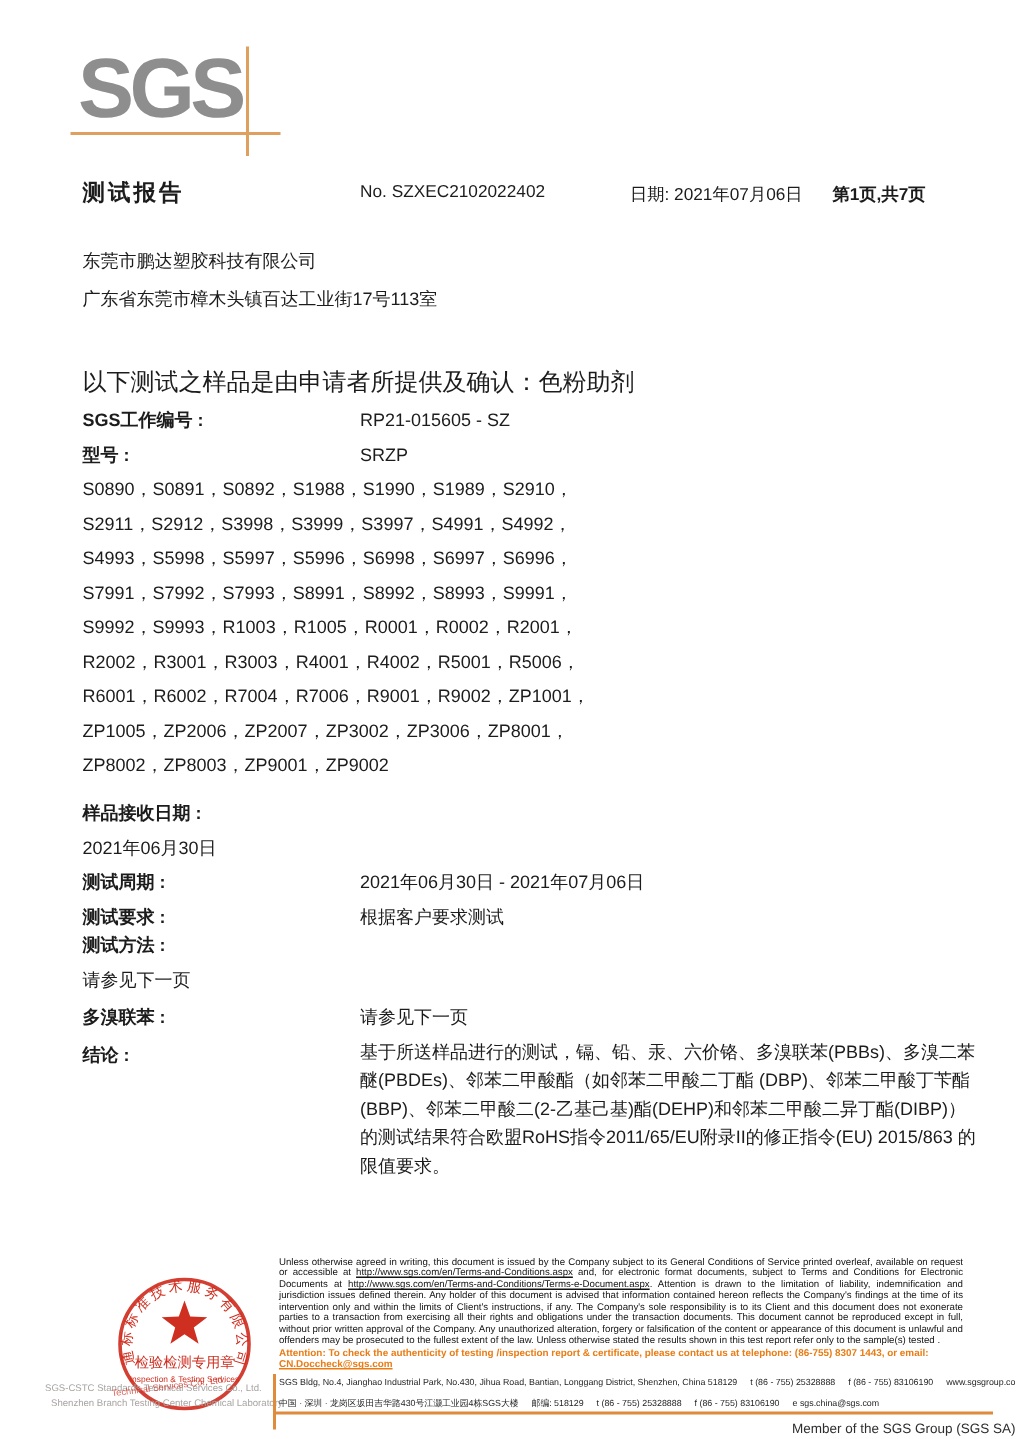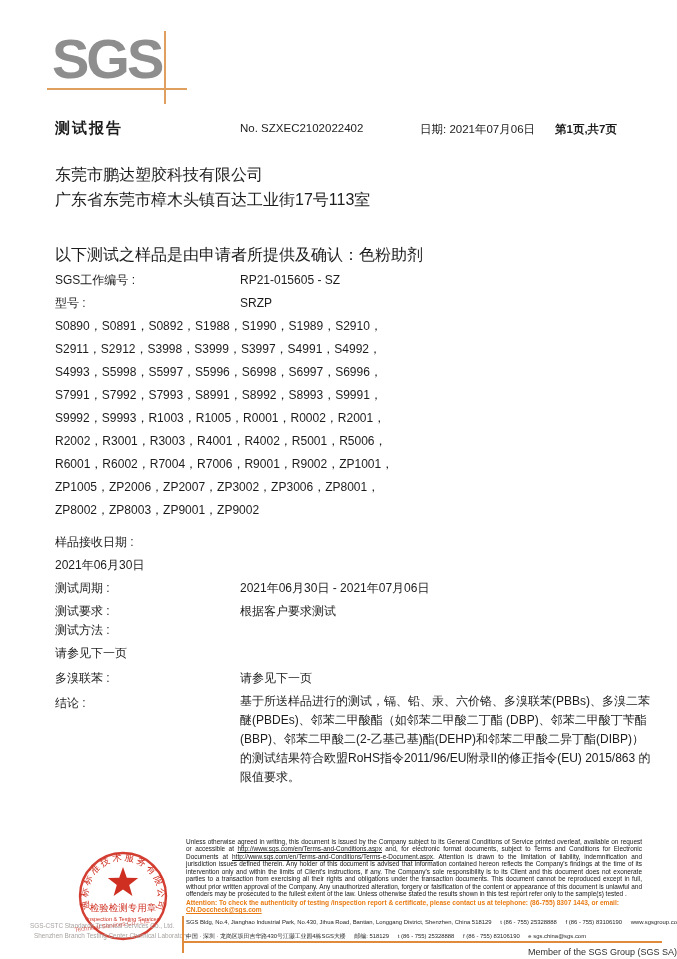--- a/index.html
+++ b/index.html
@@ -13,28 +13,28 @@
   .logo-vline{position:absolute;left:164px;top:31px;width:2px;height:73px;background:#dfa05f;}
 
   
   .title-row{position:absolute;left:55px;top:119px;width:600px;height:22px;}
   .t-title{position:absolute;left:0;top:0;font-size:15px;font-weight:bold;letter-spacing:2px;}
   .t-no{position:absolute;left:185px;top:3px;font-size:11.5px;}
   .t-date{position:absolute;left:365px;top:3px;font-size:11.5px;}
   .t-page{position:absolute;left:500px;top:3px;font-size:11.5px;font-weight:bold;}
 
   
-  .applicant{position:absolute;left:55px;top:162px;font-size:16px;line-height:25px;}
+  .applicant{position:absolute;left:55px;top:162px;font-size:12px;line-height:25px;}
 
   .statement{position:absolute;left:55px;top:245px;font-size:16px;}
 
   
   .fields{position:absolute;left:55px;top:269px;width:598px;font-size:12px;}
   .frow{display:flex;align-items:flex-start;line-height:23px;}
-  .flabel{width:185px;flex:none;}
+  .flabel{width:185px;flex:none;font-weight:bold;}
   .fvalue{flex:1;}
   .ref-line{line-height:23px;}
   .gap-top{margin-top:9px;flex-direction:column;}
   .tight-top{margin-top:-4px;flex-direction:column;}
   .small-gap{margin-top:2px;}
   .conclusion .fvalue{line-height:19px;}
 
   
   .stamp-svg{position:absolute;left:60px;top:849px;}
   .stamp-company{position:absolute;left:30px;top:921px;width:175px;color:#a8a4a2;
@@ -123,21 +123,21 @@
       <span class="fvalue">请参见下一页</span>
     </div>
 
     <div class="frow small-gap">
       <span class="flabel">多溴联苯 :</span>
       <span class="fvalue">请参见下一页</span>
     </div>
 
     <div class="frow small-gap conclusion">
       <span class="flabel">结论 :</span>
-      <span class="fvalue">基于所送样品进行的测试，镉、铅、汞、六价铬、多溴联苯(PBBs)、多溴二苯醚(PBDEs)、邻苯二甲酸酯（如邻苯二甲酸二丁酯 (DBP)、邻苯二甲酸丁苄酯(BBP)、邻苯二甲酸二(2-乙基己基)酯(DEHP)和邻苯二甲酸二异丁酯(DIBP)）的测试结果符合欧盟RoHS指令2011/96/EU附录II的修正指令(EU) 2015/863 的限值要求。</span>
+      <span class="fvalue">基于所送样品进行的测试，镉、铅、汞、六价铬、多溴联苯(PBBs)、多溴二苯醚(PBDEs)、邻苯二甲酸酯（如邻苯二甲酸二丁酯 (DBP)、邻苯二甲酸丁苄酯(BBP)、邻苯二甲酸二(2-乙基己基)酯(DEHP)和邻苯二甲酸二异丁酯(DIBP)）的测试结果符合欧盟RoHS指令2011/65/EU附录II的修正指令(EU) 2015/863 的限值要求。</span>
     </div>
 
   </div>
 
   <svg class="stamp-svg" width="126" height="100" viewBox="0 0 126 100">
     <circle cx="63" cy="47" r="43" fill="none" stroke="#cf2f21" stroke-width="2.4" opacity="0.92"></circle>
     <path id="ringPath" d="M 30,60 A 35.5,35.5 0 1 1 96,60" fill="none"></path>
     <text font-size="9.5" fill="#cf2f21" letter-spacing="2.2">
       <textPath href="#ringPath">通标标准技术服务有限公司深圳分公司</textPath>
     </text>

